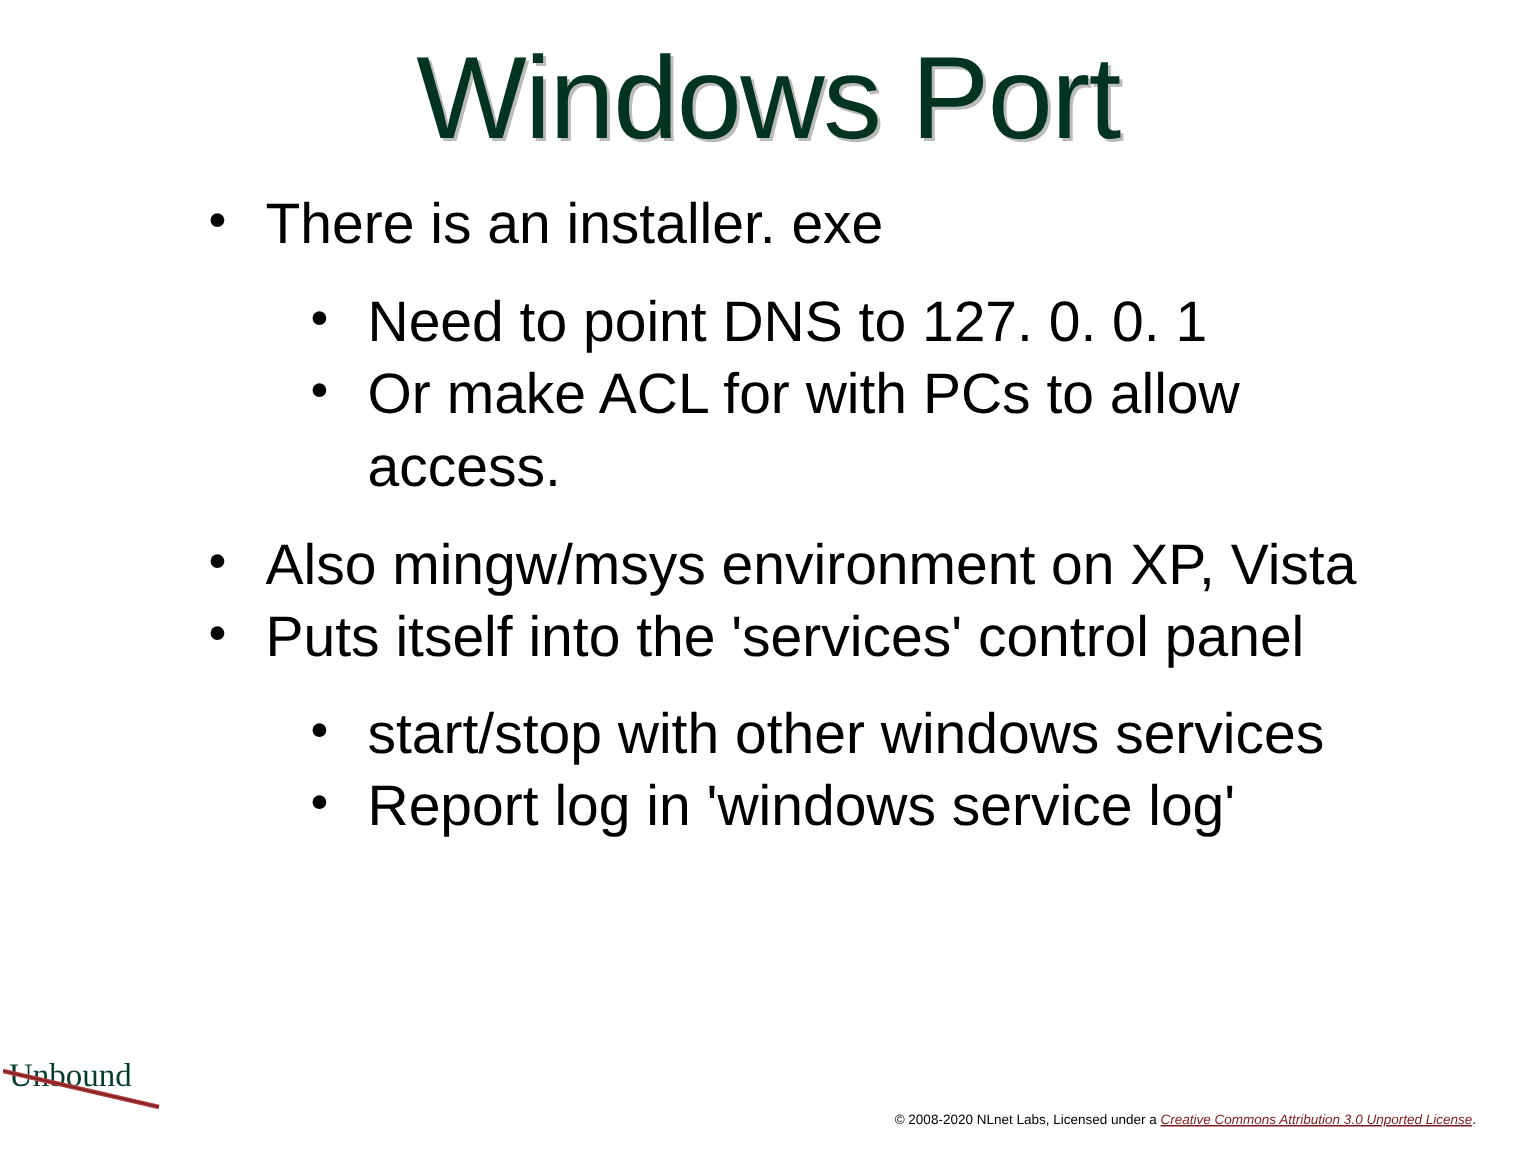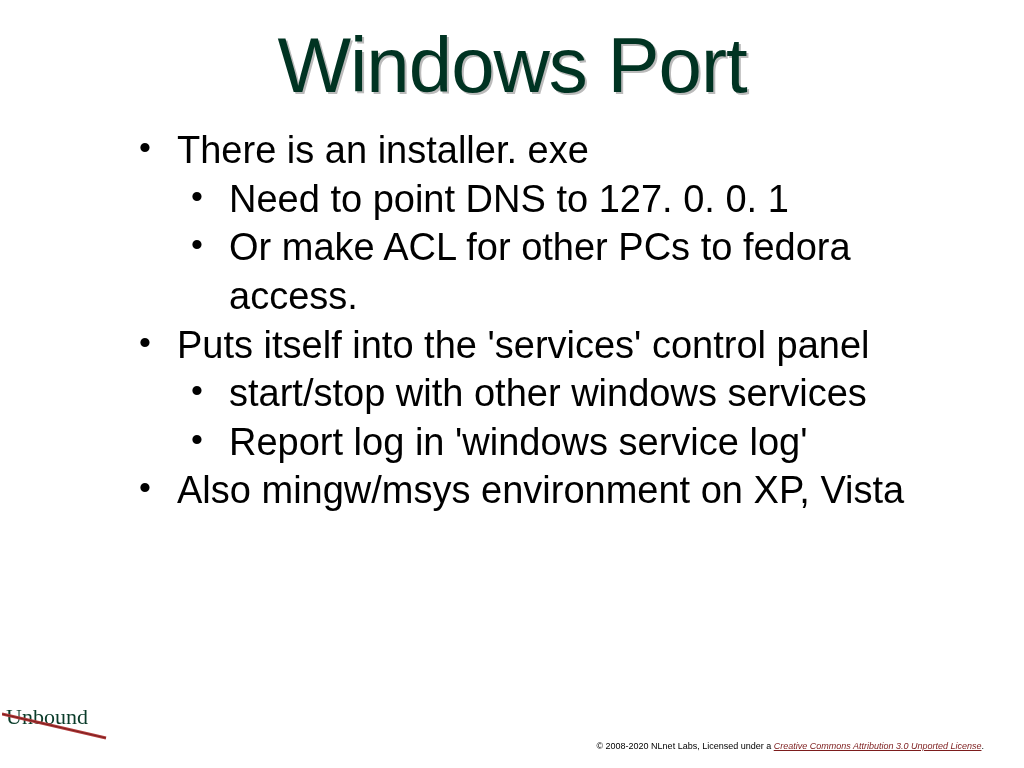--- a/index.html
+++ b/index.html
@@ -51,21 +51,21 @@
   ul.lvl1 > li::before {
     content: "•";
     position: absolute;
     left: 14px;
     top: 0;
     font-size: 34px;
     color: #000;
   }
   ul.lvl2 {
     list-style: none;
-    margin: 0;
+    margin: 16px;
     padding: 0;
   }
   ul.lvl2 > li {
     position: relative;
     padding-left: 52px;
     margin: 0;
   }
   ul.lvl2 > li::before {
     content: "•";
     position: absolute;
@@ -116,31 +116,31 @@
 <div class="slide">
 
   <div class="title">Windows Port</div>
 
   <div class="body">
     <ul class="lvl1">
       <li>
         <span>There is an installer. exe</span>
         <ul class="lvl2">
           <li><span>Need to point DNS to 127. 0. 0. 1</span></li>
-          <li><span>Or make ACL for other PCs to fedora access.</span></li>
+          <li><span>Or make ACL for with PCs to allow access.</span></li>
         </ul>
       </li>
+      <li><span>Also mingw/msys environment on XP, Vista</span></li>
       <li>
         <span>Puts itself into the 'services' control panel</span>
         <ul class="lvl2">
           <li><span>start/stop with other windows services</span></li>
           <li><span>Report log in 'windows service log'</span></li>
         </ul>
       </li>
-      <li><span>Also mingw/msys environment on XP, Vista</span></li>
     </ul>
   </div>
 
   <div class="logo">
     <span class="logo-text">Unbound</span>
     <svg class="logo-line" width="110" height="40" viewBox="0 0 110 40">
       <line x1="0" y1="6" x2="104" y2="30" stroke="#b23a3a" stroke-width="3"></line>
       <line x1="0" y1="6" x2="104" y2="30" stroke="#7a1f1f" stroke-width="1"></line>
     </svg>
   </div>

